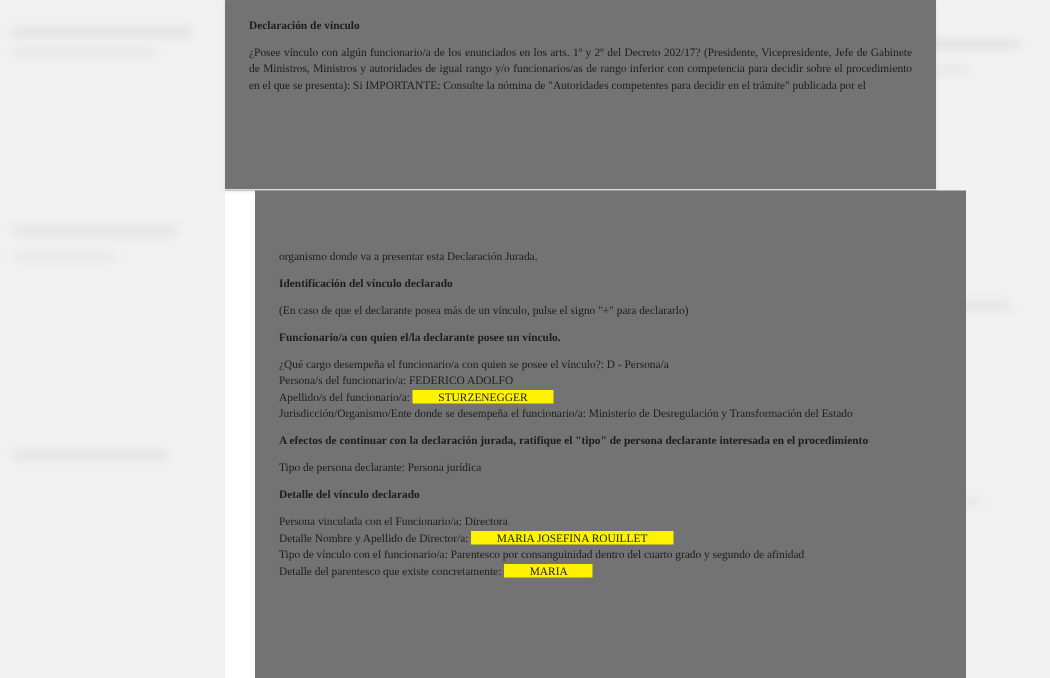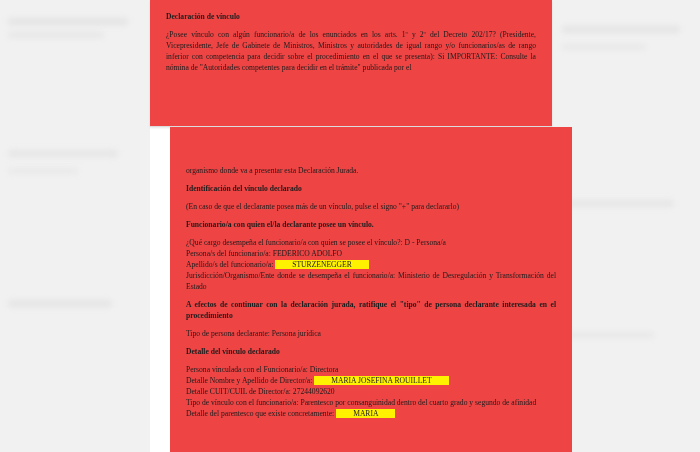--- a/index.html
+++ b/index.html
@@ -29,22 +29,22 @@
     border-radius: 2px;
     filter: blur(3px);
     opacity: .55;
   }
 
   
   .page {
     position: absolute;
     left: 150px;
     top: 0;
-    width: 402px;
-    background: #ef4444;
+    width: 474px;
+    background: #737373;
   }
   .page-top {
     top: 0;
     height: 126px;
     border-bottom: 1px solid #dcdcdc;
     box-shadow: 0 1px 2px rgba(0,0,0,.10);
   }
   .page-bottom {
     top: 127px;
     height: 325px;
@@ -119,19 +119,18 @@
 
     <div class="h">A efectos de continuar con la declaración jurada, ratifique el "tipo" de persona declarante interesada en el procedimiento</div>
 
     <div class="p">Tipo de persona declarante: Persona jurídica</div>
 
     <div class="h">Detalle del vínculo declarado</div>
 
     <div class="block">
       <p class="line"><span>Persona vinculada con el Funcionario/a: </span><span>Directora</span></p>
       <p class="line"><span>Detalle Nombre y Apellido de Director/a: </span><span class="hl">MARIA JOSEFINA ROUILLET</span></p>
-      <p class="line"><span>Detalle CUIT/CUIL de Director/a: </span><span>27244092620</span></p>
       <p class="line"><span>Tipo de vínculo con el funcionario/a: </span><span>Parentesco por consanguinidad dentro del cuarto grado y segundo de afinidad</span></p>
       <p class="line"><span>Detalle del parentesco que existe concretamente: </span><span class="hl">MARIA</span></p>
     </div>
 
   </div>
 </div>
 
 </body></html>

